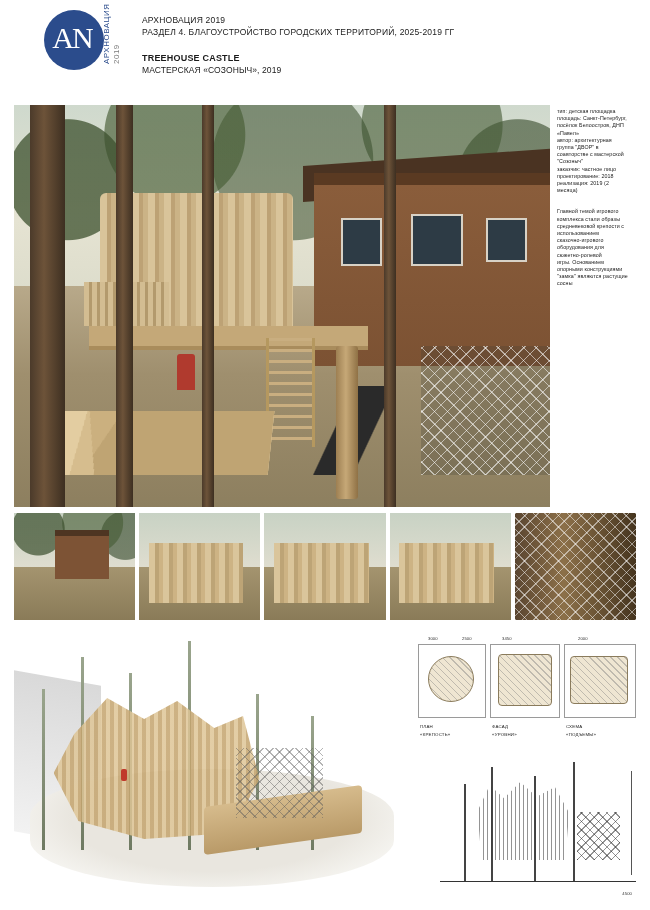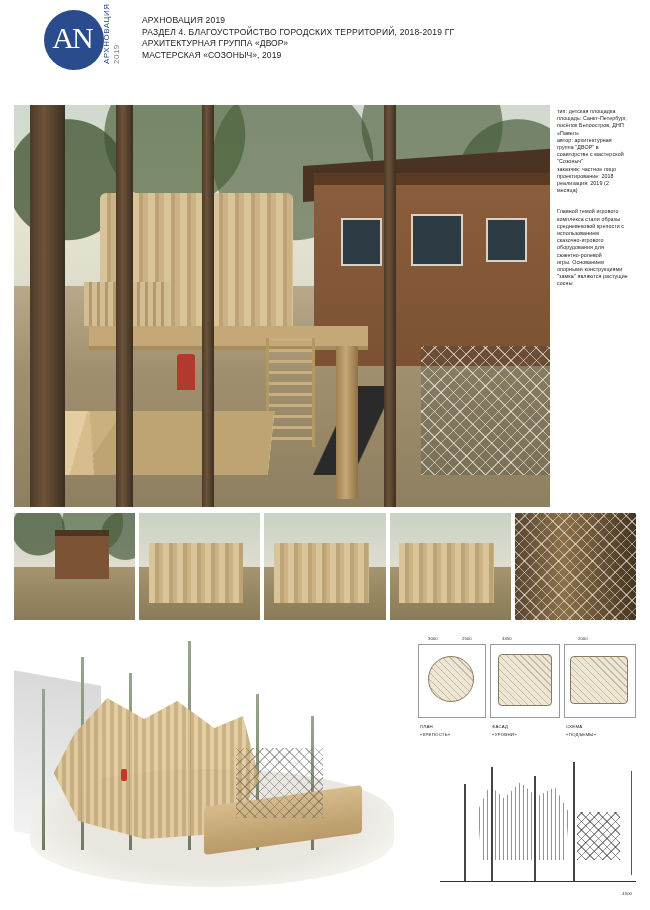--- a/index.html
+++ b/index.html
@@ -391,22 +391,22 @@
 
     <div class="logo">
       <div class="logo-circle"></div>
       <div class="logo-mono">AN</div>
       <div class="logo-word">АРХНОВАЦИЯ</div>
       <div class="logo-word-2">2019</div>
     </div>
 
     <div class="head-text">
       <div class="head-line">АРХНОВАЦИЯ 2019</div>
-      <div class="head-line">РАЗДЕЛ 4. БЛАГОУСТРОЙСТВО ГОРОДСКИХ ТЕРРИТОРИЙ, 2018-2019 ГГ</div>
-      <div class="credits">АРХИТЕКТУРНАЯ ГРУППА «ДВОР»</div>
+      <div class="head-line">РАЗДЕЛ 4. БЛАГОУСТРОЙСТВО ГОРОДСКИХ ТЕРРИТОРИЙ, 2025-2019 ГГ</div>
+      <div class="proj-title">TREEHOUSE CASTLE</div>
       <div class="credits">МАСТЕРСКАЯ «СОЗОНЫЧ», 2019</div>
     </div>
   </div>
 
   <div class="hero">
     <div class="hero-sky"></div>
     <div class="hero-forest"></div>
     <div class="hero-ground"></div>
     <div class="hero-house-roof"></div>
     <div class="hero-house"></div>

